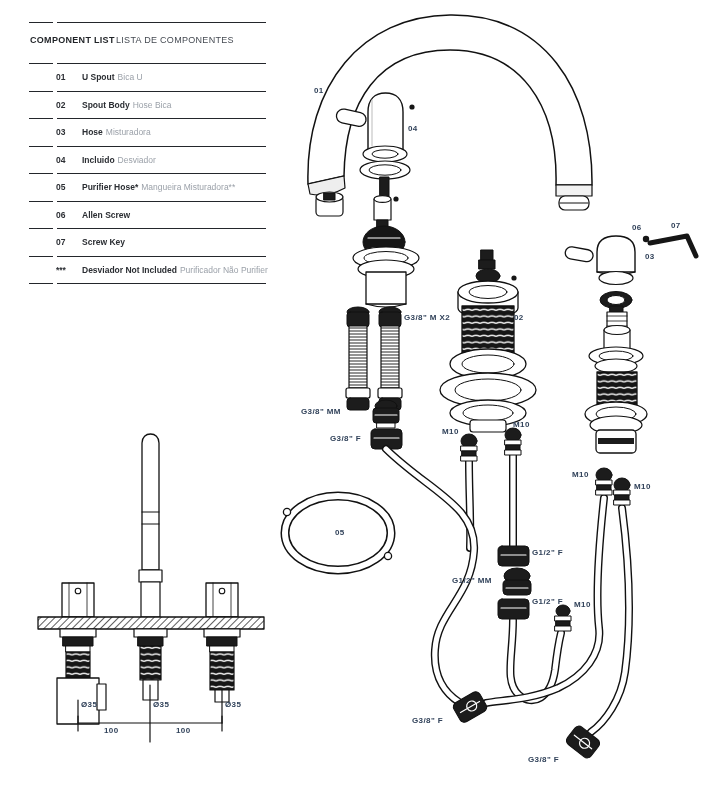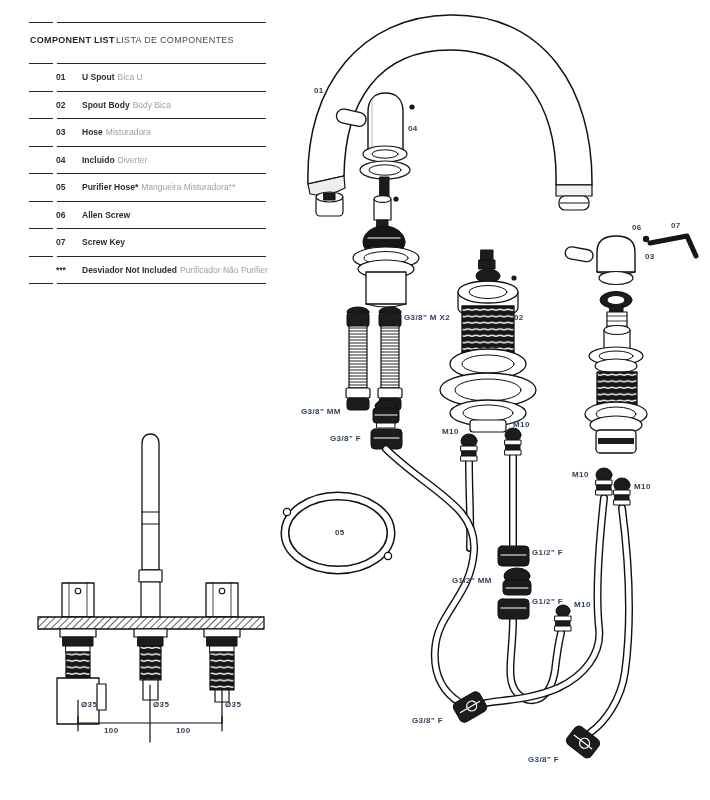--- a/index.html
+++ b/index.html
@@ -311,29 +311,29 @@
   <div class="ctitle">
     <span class="ct-en">COMPONENT LIST</span>
     <span class="ct-pt">LISTA DE COMPONENTES</span>
   </div>
   <div class="crow">
     <span class="num">01</span>
     <span class="desc"><b>U Spout</b><span>Bica U</span></span>
   </div>
   <div class="crow">
     <span class="num">02</span>
-    <span class="desc"><b>Spout Body</b><span>Body Bica</span></span>
+    <span class="desc"><b>Spout Body</b><span>Hose Bica</span></span>
   </div>
   <div class="crow">
     <span class="num">03</span>
     <span class="desc"><b>Hose</b><span>Misturadora</span></span>
   </div>
   <div class="crow">
     <span class="num">04</span>
-    <span class="desc"><b>Incluido</b><span>Diverter</span></span>
+    <span class="desc"><b>Incluido</b><span>Desviador</span></span>
   </div>
   <div class="crow">
     <span class="num">05</span>
     <span class="desc"><b>Purifier Hose*</b><span>Mangueira Misturadora**</span></span>
   </div>
   <div class="crow">
     <span class="num">06</span>
     <span class="desc"><b>Allen Screw</b><span></span></span>
   </div>
   <div class="crow">

